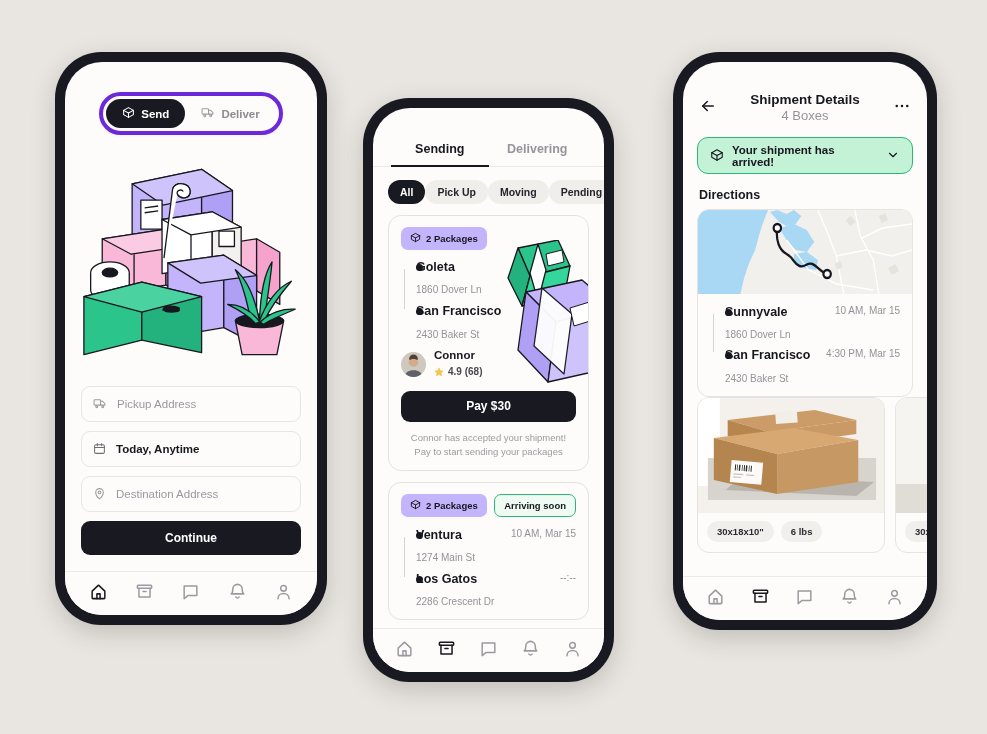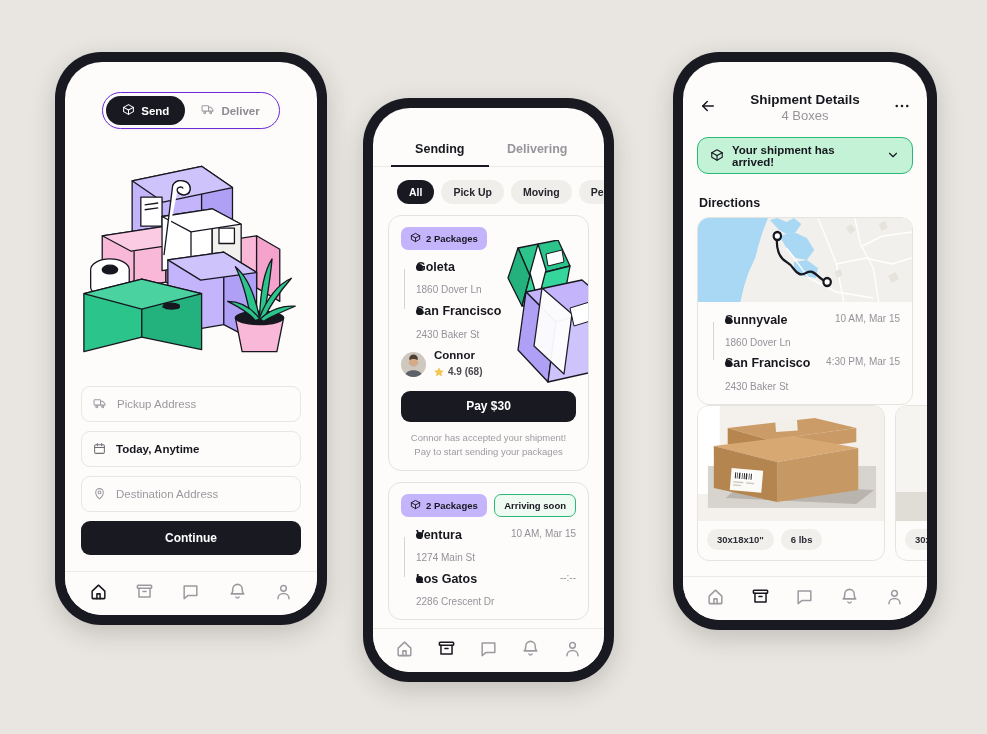--- a/index.html
+++ b/index.html
@@ -45,21 +45,21 @@
   .nav-item { padding: 4px 6px; cursor: pointer; }
   .nav-inactive { stroke: #9b9aa0; }
   .nav-active { stroke: #17171f; }
 
   
   .p1-body { flex: 1; display: flex; flex-direction: column; padding: 0 16px; }
   .seg-wrap { display: flex; justify-content: center; margin-top: 30px; }
   .segmented {
     display: flex; align-items: center;
     background: #fdfcfa;
-    border: 1px solid #6d28d9;
+    border: 4px solid #6d28d9;
     border-radius: 999px;
     padding: 3px;
     box-shadow: 0 1px 3px rgba(0,0,0,0.05);
   }
   .seg-btn {
     display: flex; align-items: center; gap: 6px;
     padding: 7px 16px; border-radius: 999px;
     font-size: 11.5px; font-weight: bold; color: #8d8c92;
     cursor: pointer; white-space: nowrap;
   }
@@ -83,21 +83,21 @@
 
   
   .tabs { display: flex; margin-top: 34px; padding: 0 18px; }
   .tab {
     flex: 1; text-align: center; padding-bottom: 9px;
     font-size: 12.5px; font-weight: bold; color: #96959b; cursor: pointer;
     border-bottom: 2px solid transparent;
   }
   .tab.active { color: #17171f; border-bottom-color: #17171f; }
   .tabs-rule { height: 1px; background: #eceae6; margin-top: -1px; }
-  .chips { display: flex; gap: 7px; padding: 13px 24px 11px; }
+  .chips { display: flex; gap: 0; padding: 13px 15px 11px; }
   .chip {
     padding: 6px 12px; border-radius: 999px;
     background: #f0eeeb; color: #25252d;
     font-size: 10.5px; font-weight: bold; cursor: pointer; white-space: nowrap;
   }
   .chip.active { background: #191922; color: #fff; }
   .cards { flex: 1; overflow: hidden; padding: 0 15px; }
   .card {
     border: 1px solid #e4e2dd; border-radius: 13px;
     background: #fdfcfa; margin-bottom: 11px;
@@ -138,21 +138,21 @@
   }
   .note { font-size: 9.5px; color: #9c9ba1; text-align: center; line-height: 1.45; }
 
   
   .p3-head {
     display: flex; align-items: center; padding: 30px 16px 10px;
   }
   .p3-title { font-size: 13.5px; font-weight: bold; color: #17171f; }
   .p3-sub { font-size: 13px; color: #95949a; margin-top: 1px; }
   .banner {
-    margin: 4px 14px 8px; height: 37px;
+    margin: 4px 14px 0; height: 37px;
     border: 1px solid #2bb876; background: #c3f2d6; border-radius: 11px;
     display: flex; align-items: center; gap: 8px; padding: 0 12px;
     font-size: 11.5px; font-weight: bold; color: #17171f; cursor: pointer;
   }
   .sec-title { font-size: 12.5px; font-weight: bold; color: #17171f; padding: 14px 16px 7px; }
   .dir-card {
     margin: 0 14px; border: 1px solid #e6e4df; border-radius: 12px;
     overflow: hidden; background: #fdfcfa;
   }
   .map { height: 84px; position: relative; overflow: hidden; background: #f1efeb; }

